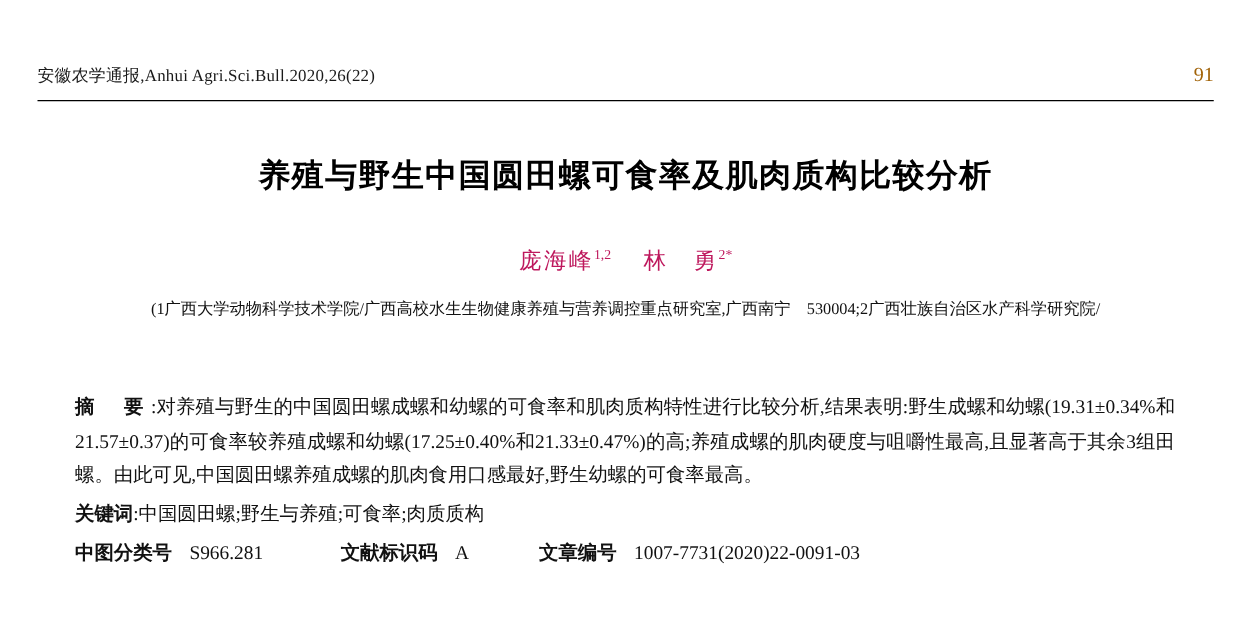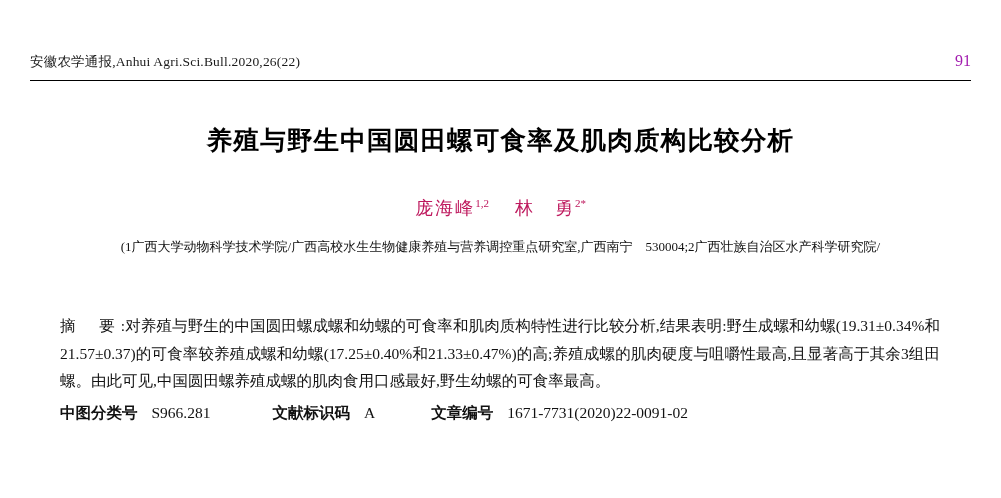--- a/index.html
+++ b/index.html
@@ -33,21 +33,21 @@
     justify-content: space-between;
   }
   .runhead-left {
     font-size: 13.5px;
     letter-spacing: 0.2px;
     color: #1a1a1a;
     white-space: nowrap;
   }
   .runhead-right {
     font-size: 16px;
-    color: #a21caf;
+    color: #a16207;
   }
   .rule {
     position: absolute;
     left: 30px;
     top: 60px;
     width: 941px;
     height: 1px;
     background: #000000;
   }
 
@@ -104,21 +104,21 @@
   .body {
     position: absolute;
     left: 60px;
     top: 292px;
     width: 880px;
     font-size: 15.5px;
     line-height: 27.5px;
     color: #111111;
   }
   .abstract-label {
-    font-weight: normal;
+    font-weight: bold;
     letter-spacing: 4px;
     margin-right: 2px;
   }
   .abstract-text {
     text-align: justify;
     text-justify: inter-character;
   }
   .keywords {
     margin-top: 3px;
   }
@@ -161,27 +161,30 @@
 
   <div class="affil">
     <span class="line">(1广西大学动物科学技术学院/广西高校水生生物健康养殖与营养调控重点研究室,广西南宁　530004;2广西壮族自治区水产科学研究院/</span>
   </div>
 
   <div class="body">
     <div class="abstract-text">
       <span class="abstract-label">摘　要</span><span>:对养殖与野生的中国圆田螺成螺和幼螺的可食率和肌肉质构特性进行比较分析,结果表明:野生成螺和幼螺(19.31±0.34%和21.57±0.37)的可食率较养殖成螺和幼螺(17.25±0.40%和21.33±0.47%)的高;养殖成螺的肌肉硬度与咀嚼性最高,且显著高于其余3组田螺。由此可见,中国圆田螺养殖成螺的肌肉食用口感最好,野生幼螺的可食率最高。</span>
     </div>
 
+    <div class="keywords">
+      <span class="kw-label">关键词</span><span>:中国圆田螺;野生与养殖;可食率;肉质质构</span>
+    </div>
 
     <div class="clsline">
       <span class="lbl">中图分类号</span>
       <span class="val">S966.281</span>
       <span class="sp1"></span>
       <span class="lbl">文献标识码</span>
       <span class="val">A</span>
       <span class="sp2"></span>
       <span class="lbl">文章编号</span>
-      <span class="val">1671-7731(2020)22-0091-02</span>
+      <span class="val">1007-7731(2020)22-0091-03</span>
     </div>
 
   </div>
 
 </div>
 
 </body></html>

